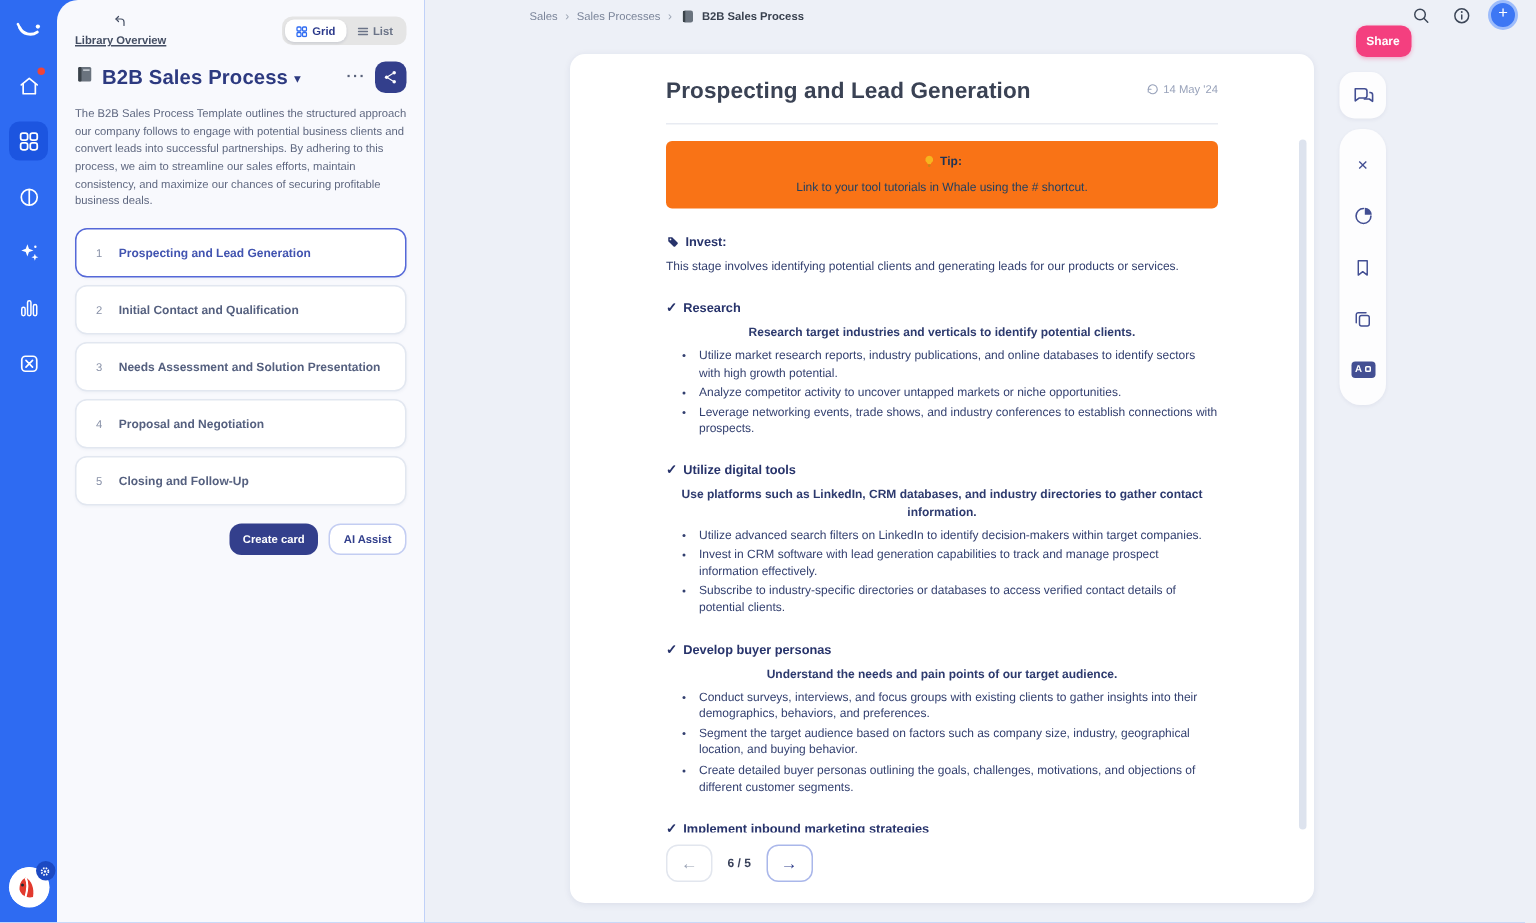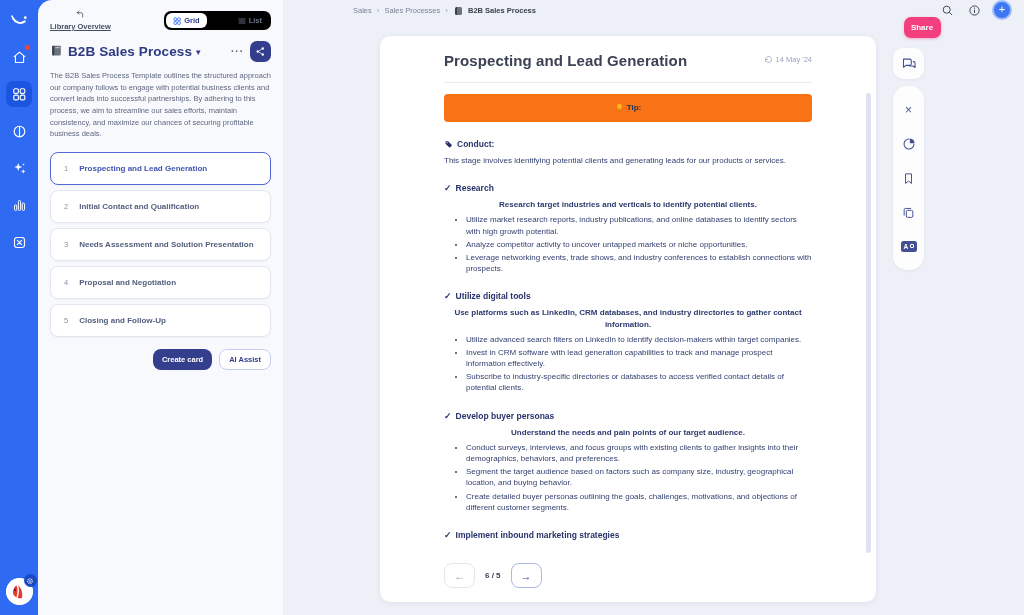--- a/index.html
+++ b/index.html
@@ -15,21 +15,21 @@
   .ndot { position:absolute; top:1px; right:2px; width:5px; height:5px; border-radius:50%; background:#f04438; }
   .rail-spacer { flex:1; }
   .rail-avatar { position:relative; width:27px; height:27px; margin-bottom:10px; cursor:pointer; }
   .rail-avatar .ava { width:27px; height:27px; border-radius:50%; background:#fff; display:flex; align-items:center; justify-content:center; overflow:hidden; }
   .gear-badge { position:absolute; top:-4px; right:-4px; width:13px; height:13px; border-radius:50%; background:#1c49c2; display:flex; align-items:center; justify-content:center; }
 
   
   .sidebar { position:absolute; left:38px; top:0; width:245px; height:615px; background:#f8f9fd; border-top-left-radius:14px; padding:10px 12px; }
   .sb-row1 { display:flex; align-items:center; justify-content:space-between; margin-bottom:10px; }
   .back-link { display:flex; align-items:center; gap:4px; font-size:7.5px; font-weight:bold; color:#444e63; text-decoration:underline; cursor:pointer;flex-direction:column; }
-  .seg-wrap { background:#000000; border-radius:7px; padding:2px; display:flex;gap:24px; }
+  .seg-wrap { background:#e5e5e5; border-radius:7px; padding:2px; display:flex; }
   .seg { display:flex; align-items:center; gap:3px; padding:3px 7px; border-radius:6px; font-size:7.5px; font-weight:bold; color:#6b7488; border:none; background:transparent; cursor:pointer; }
   .seg.active { background:#fff; color:#2c3a8c; box-shadow:0 1px 2px rgba(20,30,80,.12); }
   .sb-title-row { display:flex; align-items:center; margin-bottom:8px; }
   .sb-book { margin-right:5px; }
   .sb-title { font-size:13.5px; font-weight:bold; color:#2d3a80; letter-spacing:.1px; }
   .sb-caret { font-size:9px; color:#2d3a80; margin-left:4px; cursor:pointer; }
   .sb-title-row .grow { flex:1; }
   .dots-btn { border:none; background:transparent; color:#59627a; font-size:10px; font-weight:bold; letter-spacing:1px; cursor:pointer; margin-right:6px; }
   .share-sq { width:21px; height:21px; border:none; border-radius:7px; background:#333f8c; display:flex; align-items:center; justify-content:center; cursor:pointer; }
   .sb-desc { font-size:7.5px; line-height:1.55; color:#5f6880; margin-bottom:12px; }
@@ -287,28 +287,29 @@
 
         <div class="tip-box">
           <div class="tip-head">
             <svg width="9" height="9" viewBox="0 0 24 24">
                 <path d="M12 2a7 7 0 0 0-4 12.7c.7.5 1 1.6 1 2.3h6c0-.7.3-1.8 1-2.3A7 7 0 0 0 12 2z" fill="#f6b51e"></path>
                 <rect x="9.5" y="18" width="5" height="2" rx="1" fill="#b98a17"></rect>
                 <rect x="10.2" y="20.7" width="3.6" height="1.7" rx="0.8" fill="#b98a17"></rect>
               </svg>
             <span>Tip:</span>
           </div>
+          <div class="tip-body">Link to your tool tutorials in Whale using the # shortcut.</div>
         </div>
 
         <h3 class="purpose-h">
           <svg width="9" height="9" viewBox="0 0 24 24">
               <path d="M11 3H4v7l9.5 9.5a2 2 0 0 0 2.8 0l4.2-4.2a2 2 0 0 0 0-2.8z" fill="#27336b"></path>
               <circle cx="8" cy="7" r="1.5" fill="#fff"></circle>
             </svg>
-          <span>Conduct:</span>
+          <span>Invest:</span>
         </h3>
         <p class="purpose-body">This stage involves identifying potential clients and generating leads for our products or services.</p>
 
         <div>
             <div class="section">
               <h3>
                 <span class="check">✓</span>
                 <span>Research</span>
               </h3>
               <p class="lead">Research target industries and verticals to identify potential clients.</p>

